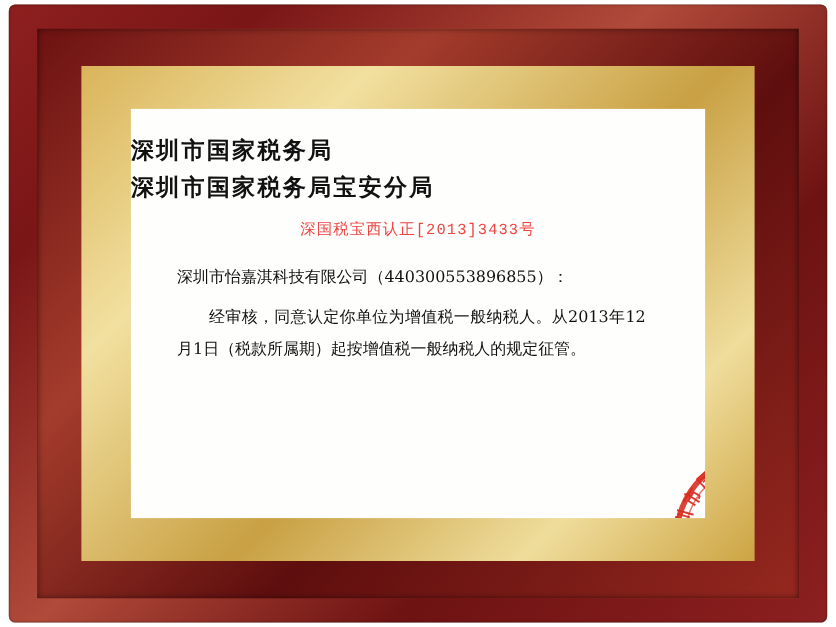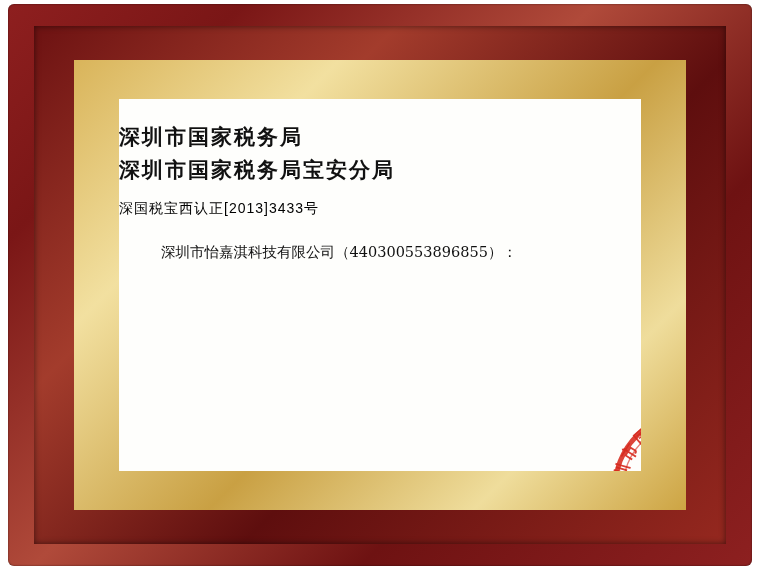--- a/index.html
+++ b/index.html
@@ -68,24 +68,24 @@
   .title-line {
     font-family: "DejaVu Serif", serif;
     font-weight: bold;
     font-size: 21px;
     letter-spacing: 2px;
     color: #111;
     line-height: 1.55;
   }
 
   .doc-no {
-    text-align: left;
-    font-family: Liberation Sans, sans-serif;
+    text-align: center;
+    font-family: Liberation Mono, monospace;
     font-size: 14px;
-    color: #000000;
+    color: #ef4444;
     margin-top: 14px;
     letter-spacing: 1px;
   }
 
   .body-block {
     margin-top: 20px;
     padding: 0 42px 0 42px;
     font-family: "DejaVu Serif", serif;
     font-size: 14.5px;
     color: #111;
@@ -121,20 +121,21 @@
 
           <div class="title-block">
             <div class="title-line">深圳市国家税务局</div>
             <div class="title-line">深圳市国家税务局宝安分局</div>
           </div>
 
           <div class="doc-no">深国税宝西认正[2013]3433号</div>
 
           <div class="body-block">
             <p class="para">深圳市怡嘉淇科技有限公司（440300553896855）：</p>
+            <p class="para indent">经审核，同意认定你单位为增值税一般纳税人。从2013年12月1日（税款所属期）起按增值税一般纳税人的规定征管。</p>
           </div>
 
           <div class="seal">
             <svg width="180" height="180" viewBox="0 0 180 180" aria-hidden="true">
               <defs>
                 <path id="sealTopArc" d="M 24,90 A 66,66 0 0 1 156,90"></path>
                 <path id="sealBotArc" d="M 38,90 A 52,52 0 0 0 142,90"></path>
               </defs>
               <circle cx="90" cy="90" r="76" fill="none" stroke="#d72a1e" stroke-width="5" opacity="0.88"></circle>
               <circle cx="90" cy="90" r="68" fill="none" stroke="#d72a1e" stroke-width="1.4" opacity="0.6"></circle>

